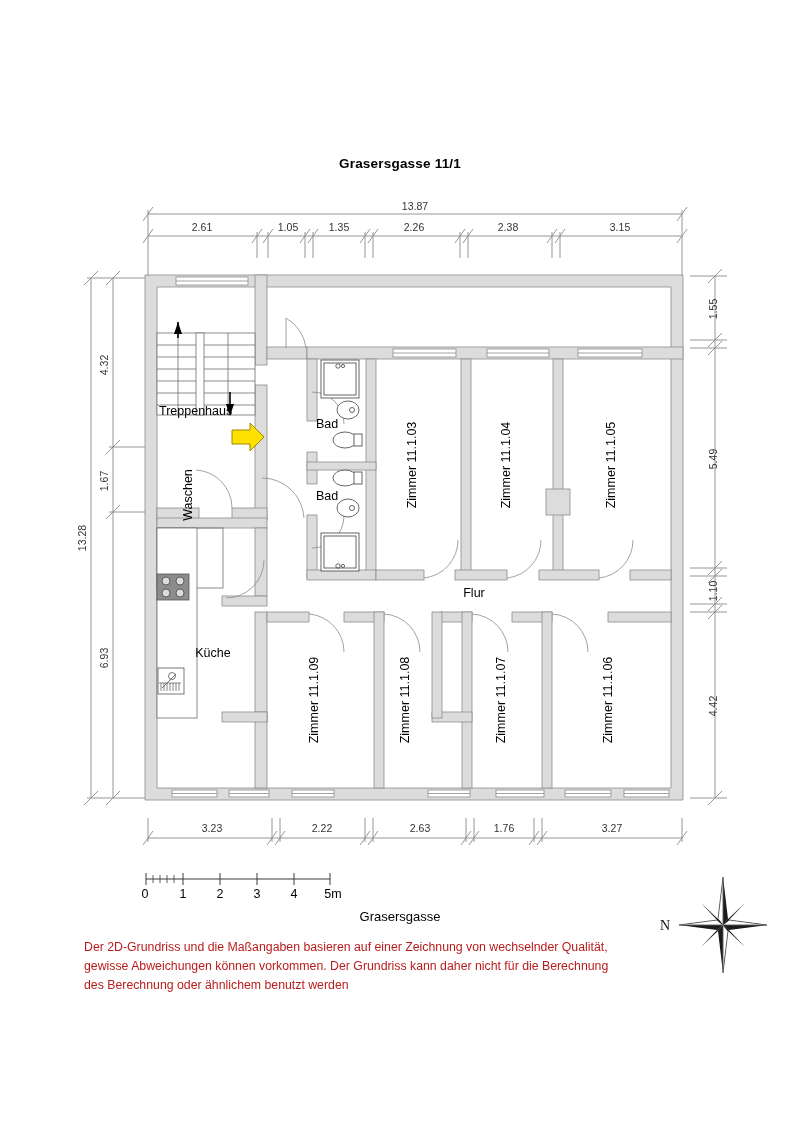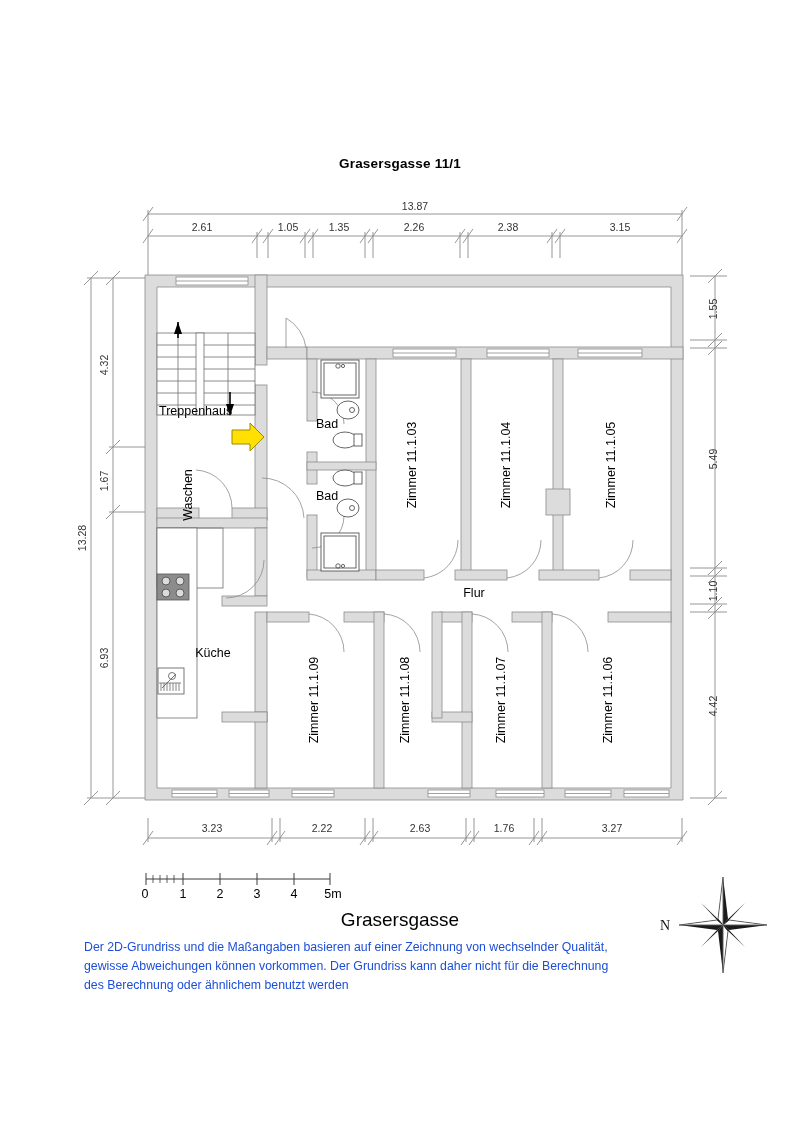--- a/index.html
+++ b/index.html
@@ -19,28 +19,28 @@
     text-align:center;
     font-size:13.5px;
     font-weight:bold;
     letter-spacing:.2px;
     margin-top:10px;
   }
   .street-label{
     position:absolute;
     left:0;right:0;top:909px;
     text-align:center;
-    font-size:19px;
+    font-size:13px;
   }
   .disclaimer{
     position:absolute;
     left:84px;top:938px;width:590px;
     font-size:12.3px;
     line-height:1.55;
-    color:#1d4ed8;
+    color:#b91c1c;
   }
   .disclaimer div{white-space:nowrap;}
 </style>
 </head>
 <body>
 
 <div id="plan-root">
 
   <div class="page-title">Grasersgasse 11/1</div>
 

